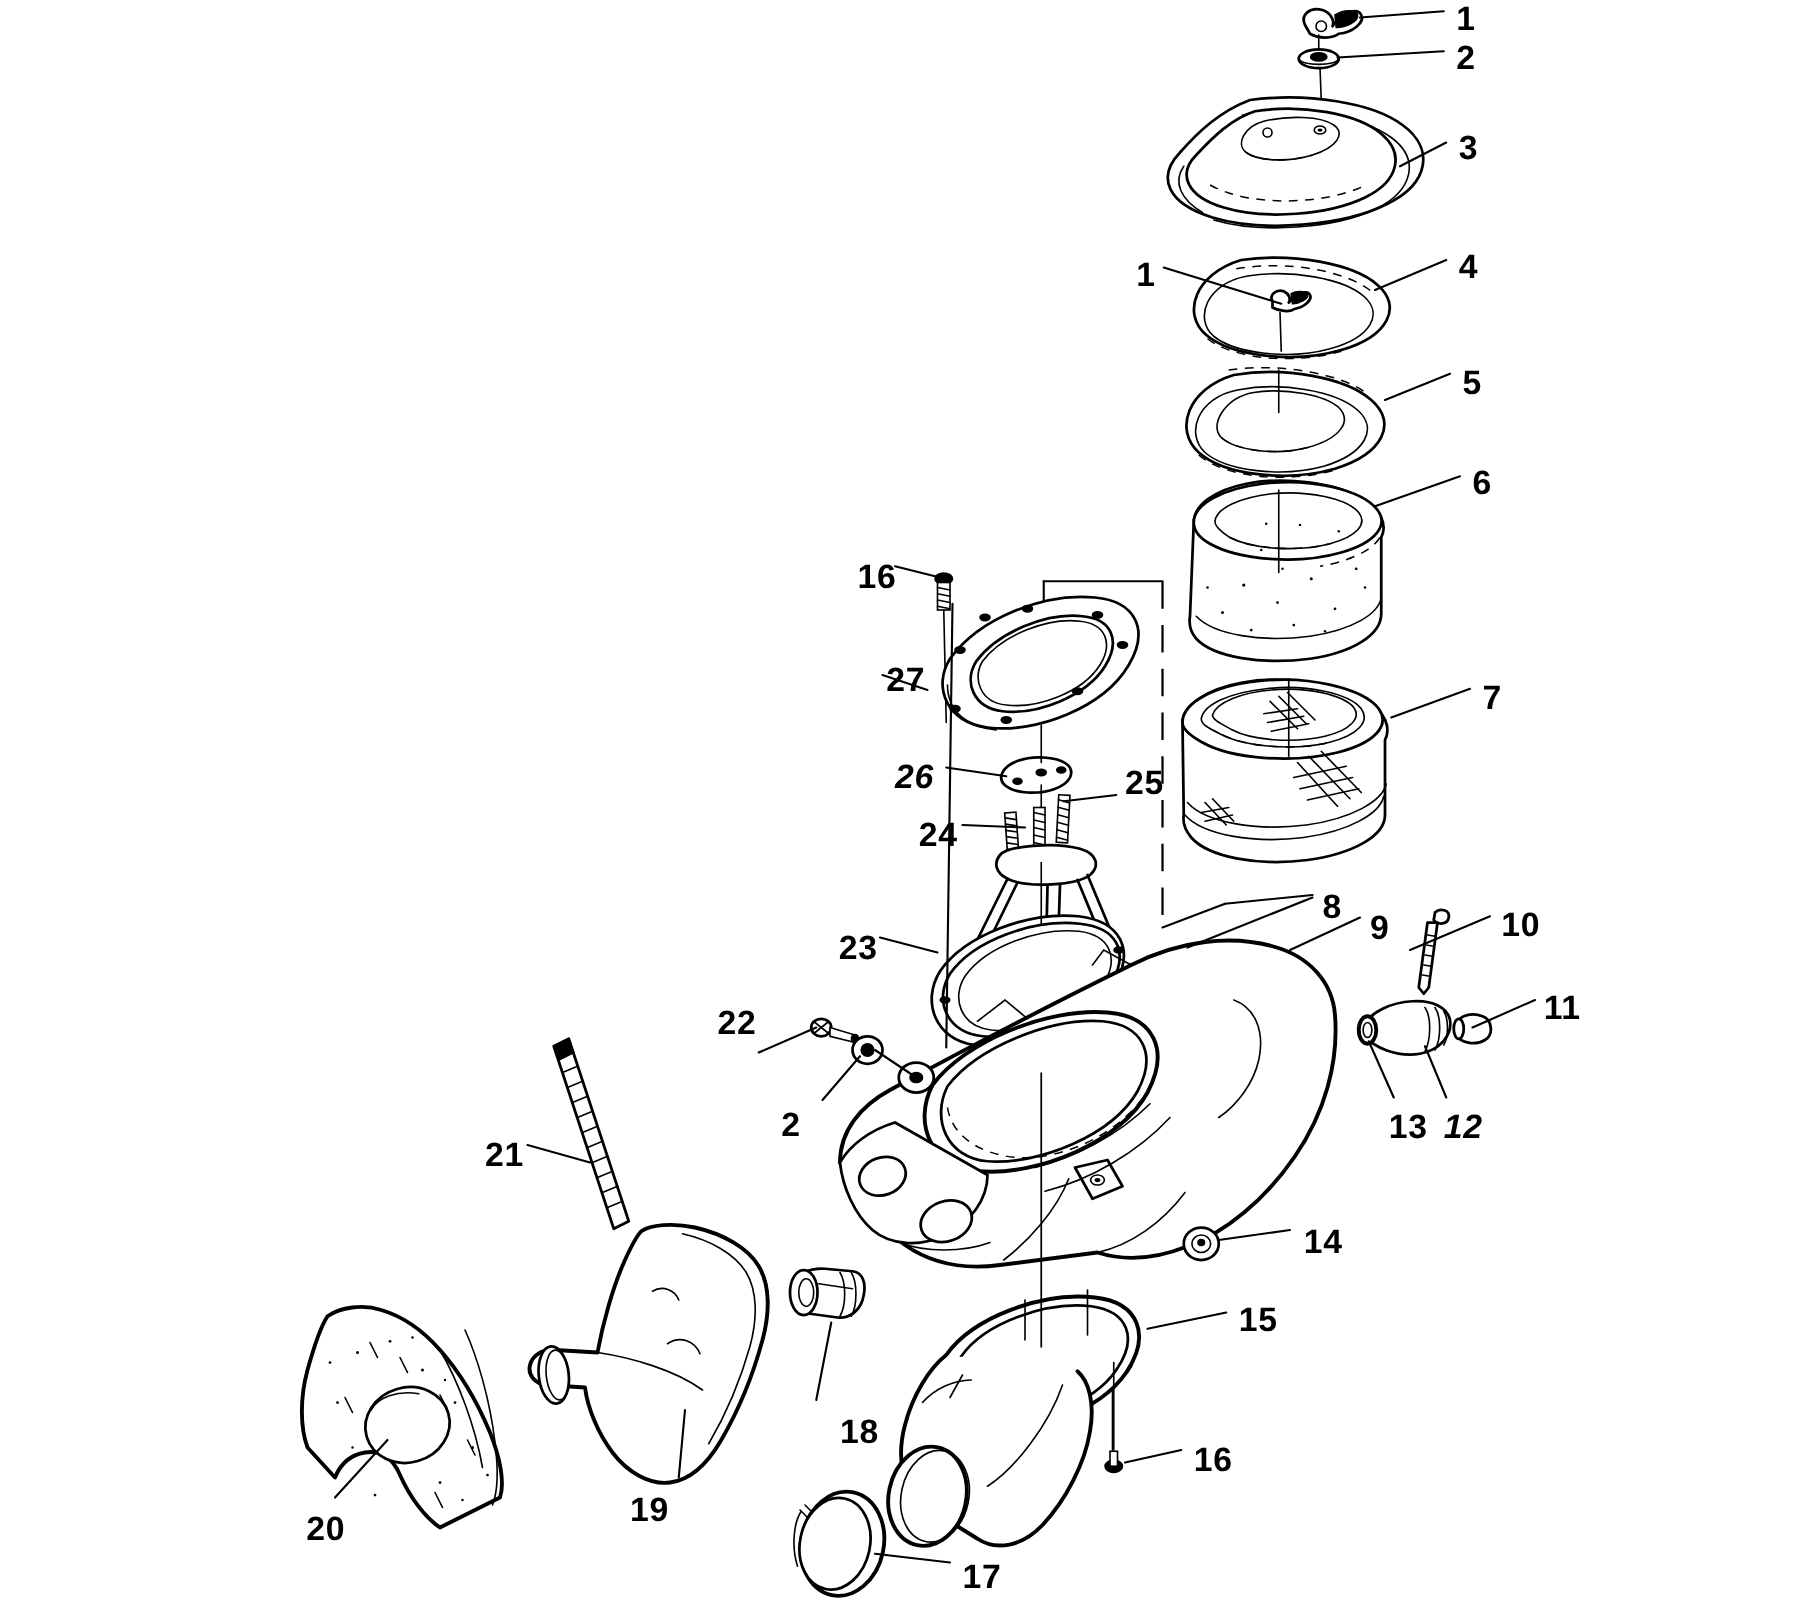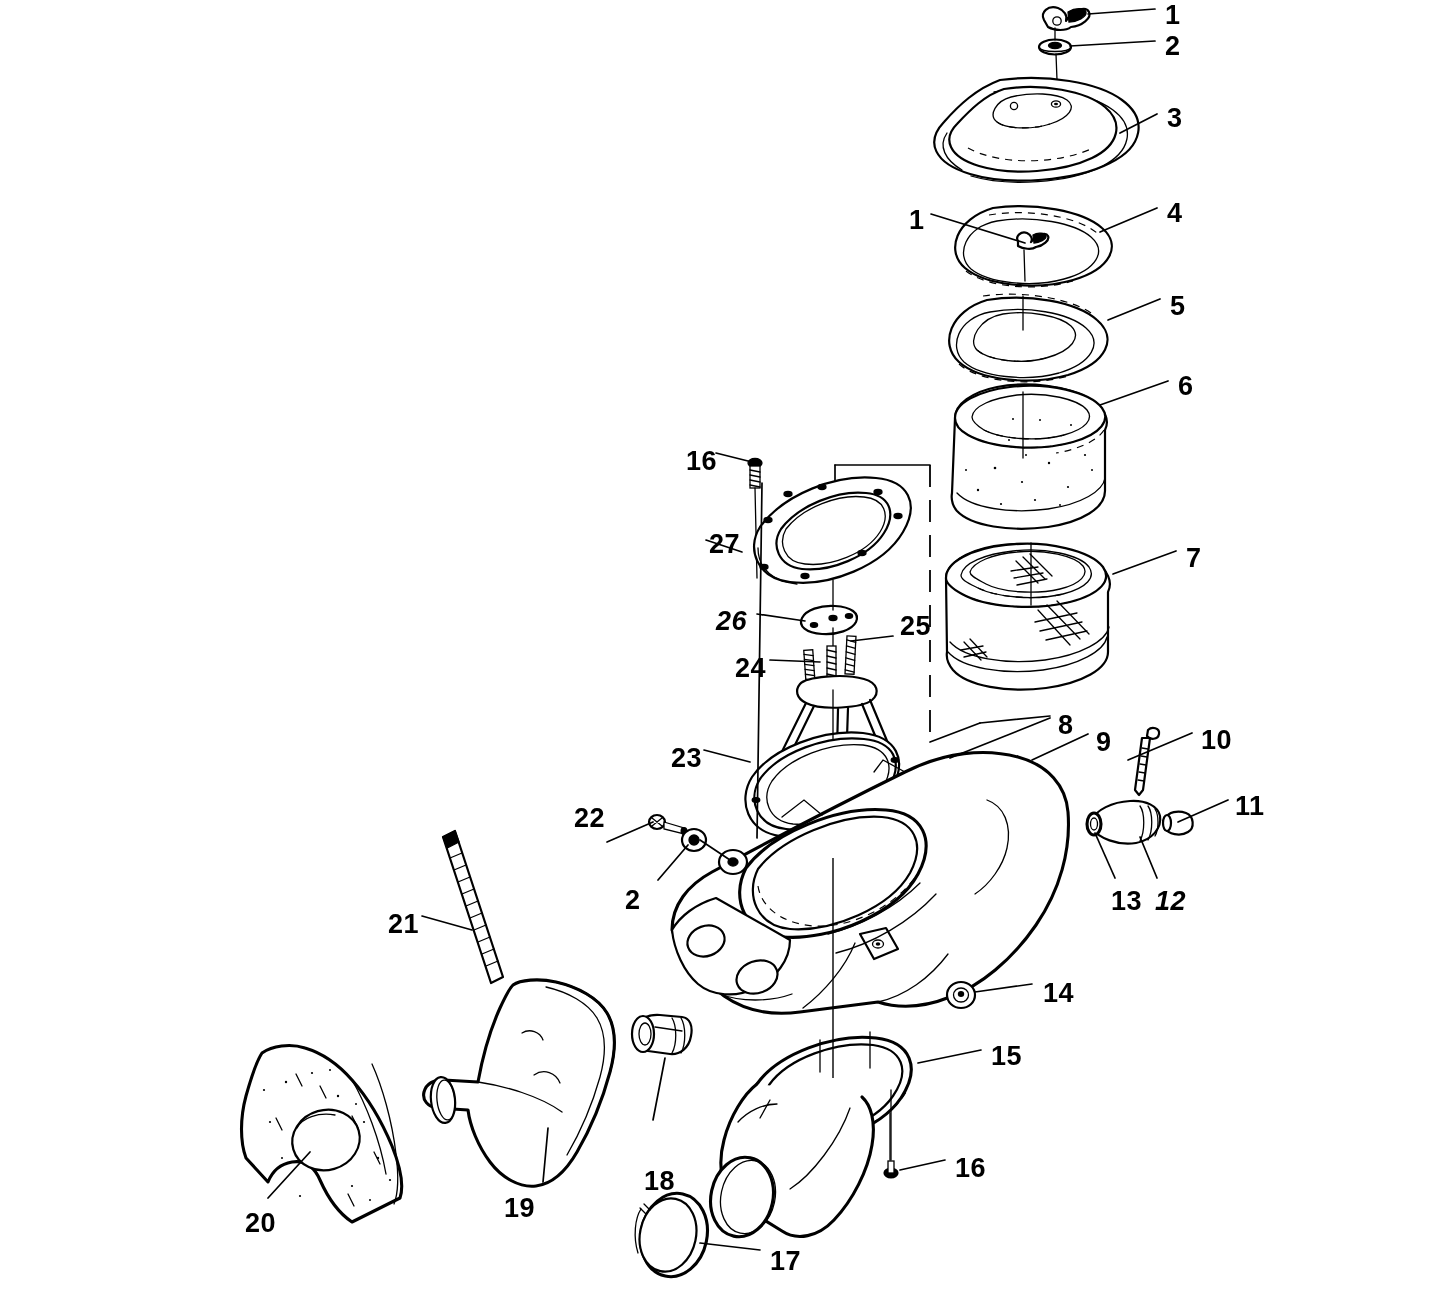--- a/index.html
+++ b/index.html
@@ -562,19 +562,19 @@
   <div class="callout" style="left:1096px; top:729px;">9</div>
   <div class="callout" style="left:1201px; top:727px;">10</div>
   <div class="callout" style="left:1235px; top:793px;">11</div>
   <div class="callout" style="left:1111px; top:888px;">13</div>
   <div class="callout" style="left:1155px; top:888px;font-style:italic;">12</div>
   <div class="callout" style="left:574px;  top:805px;">22</div>
   <div class="callout" style="left:625px;  top:887px;">2</div>
   <div class="callout" style="left:1043px; top:980px;">14</div>
   <div class="callout" style="left:991px;  top:1043px;">15</div>
   <div class="callout" style="left:388px;  top:911px;">21</div>
-  <div class="callout" style="left:644px;  top:1132px;margin-top:36px;">18</div>
+  <div class="callout" style="left:672px;  top:1132px;">18</div>
   <div class="callout" style="left:955px;  top:1155px;">16</div>
   <div class="callout" style="left:504px;  top:1195px;">19</div>
   <div class="callout" style="left:245px;  top:1210px;">20</div>
   <div class="callout" style="left:770px;  top:1248px;">17</div>
 
 </div>
 
 </body></html>

